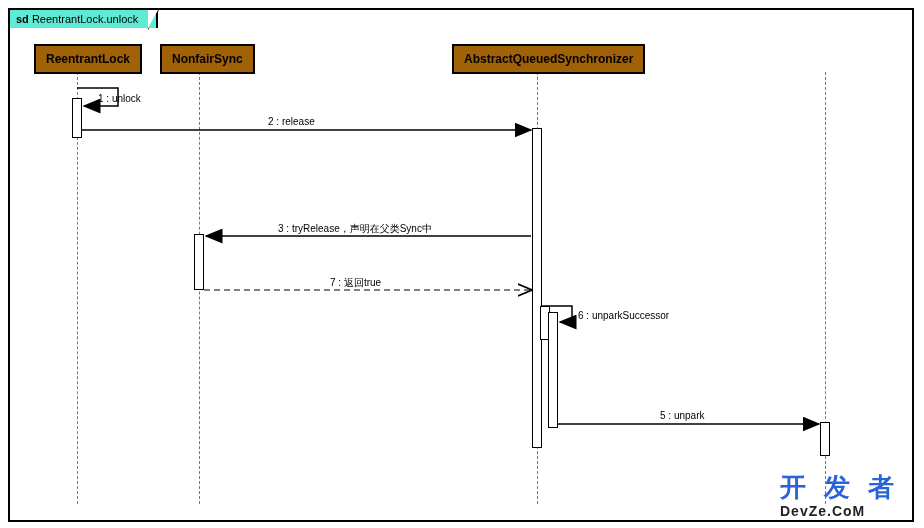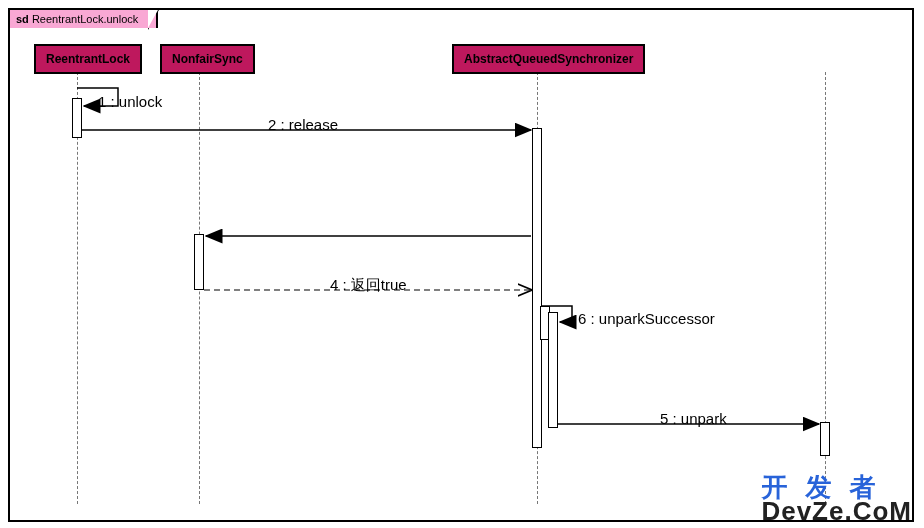--- a/index.html
+++ b/index.html
@@ -16,21 +16,21 @@
     border: 2px solid #000;
     position: absolute;
     left: 8px; top: 8px;
     width: 902px; height: 510px;
   }
   .frame-tab {
     position: absolute;
     left: -2px; top: -2px;
     border: 2px solid #000;
     border-bottom: none;
-    background: #f9a8d4;
+    background: #5eead4;
     font-size: 11px;
     padding: 2px 18px 2px 6px;
     font-weight: normal;
     line-height: 14px;
   }
   .frame-tab::after {
     content: "";
     position: absolute;
     right: -2px; top: 0;
     width: 0; height: 0;
@@ -43,21 +43,21 @@
     right: -4px; top: -2px;
     width: 0; height: 0;
     border-top: 22px solid #000;
     border-right: 12px solid transparent;
     z-index: -1;
   }
   .participant {
     position: absolute;
     top: 34px;
     border: 2px solid #000;
-    background: #be185d;
+    background: #a16207;
     font-size: 12px;
     font-weight: bold;
     text-align: center;
     padding: 6px 10px;
     white-space: nowrap;
   }
   .lifeline {
     position: absolute;
     top: 62px;
     bottom: 16px;
@@ -66,40 +66,40 @@
   }
   .activation {
     position: absolute;
     width: 10px;
     background: #fff;
     border: 1.5px solid #000;
     box-sizing: border-box;
   }
   .msg-label {
     position: absolute;
-    font-size: 15px;
+    font-size: 10px;
     white-space: nowrap;
   }
   .watermark {
     position: absolute;
     right: 12px;
     bottom: 6px;
     font-family: Arial, sans-serif;
     pointer-events: none;
   }
   .watermark .cn {
     color: #2863d9;
     font-size: 26px;
     letter-spacing: 18px;
     font-weight: bold;
     line-height: 26px;
   }
   .watermark .en {
     color: #222;
-    font-size: 26px;
+    font-size: 14px;
     font-weight: bold;
     letter-spacing: 1px;
     line-height: 22px;
   }
   svg.arrows {
     position: absolute;
     left: 0; top: 0;
     width: 100%; height: 100%;
     pointer-events: none;
   }
@@ -124,21 +124,22 @@
 
   <div class="activation" style="left:62px; top:88px; height:40px"></div>
   <div class="activation" style="left:522px; top:118px; height:320px"></div>
   <div class="activation" style="left:184px; top:224px; height:56px"></div>
   <div class="activation" style="left:530px; top:296px; height:34px"></div>
   <div class="activation" style="left:538px; top:302px; height:116px"></div>
   <div class="activation" style="left:810px; top:412px; height:34px"></div>
 
   <div class="msg-label" style="left:88px; top:83px">1 : unlock</div>
   <div class="msg-label" style="left:258px; top:106px">2 : release</div>
-  <div class="msg-label" style="left:320px; top:266px">4 : 返回true</div>
+  <div class="msg-label" style="left:268px; top:212px">3 : tryRelease，声明在父类Sync中</div>
+  <div class="msg-label" style="left:320px; top:266px">7 : 返回true</div>
   <div class="msg-label" style="left:568px; top:300px">6 : unparkSuccessor</div>
   <div class="msg-label" style="left:650px; top:400px">5 : unpark</div>
 
   <svg class="arrows">
     <defs>
       <marker id="solidArrow" markerWidth="12" markerHeight="10" refX="11" refY="5" orient="auto">
         <path d="M0,0 L12,5 L0,10 Z" fill="#000"></path>
       </marker>
       <marker id="openArrow" markerWidth="12" markerHeight="12" refX="11" refY="6" orient="auto">
         <path d="M0,1 L12,6 L0,11" fill="none" stroke="#000" stroke-width="1.5"></path>

